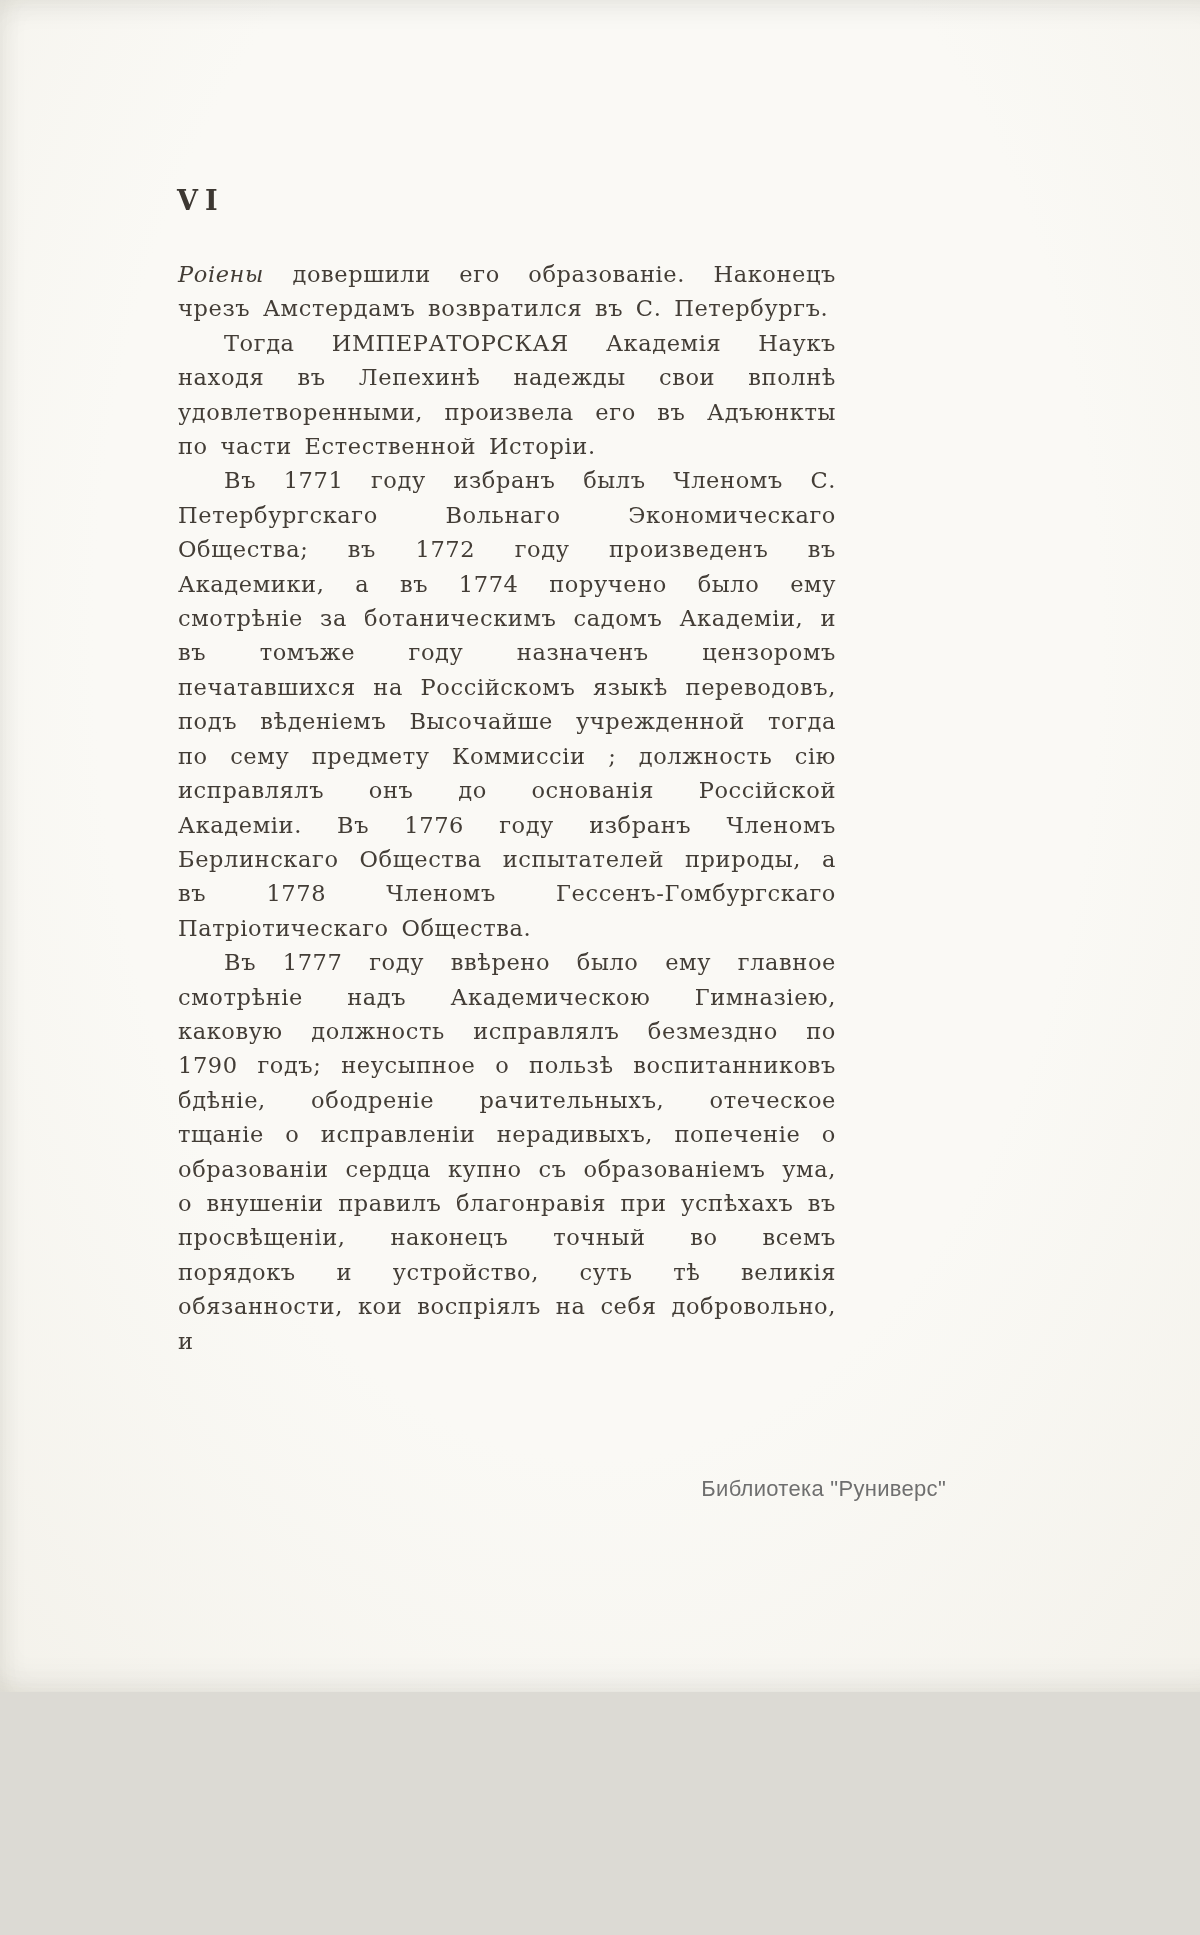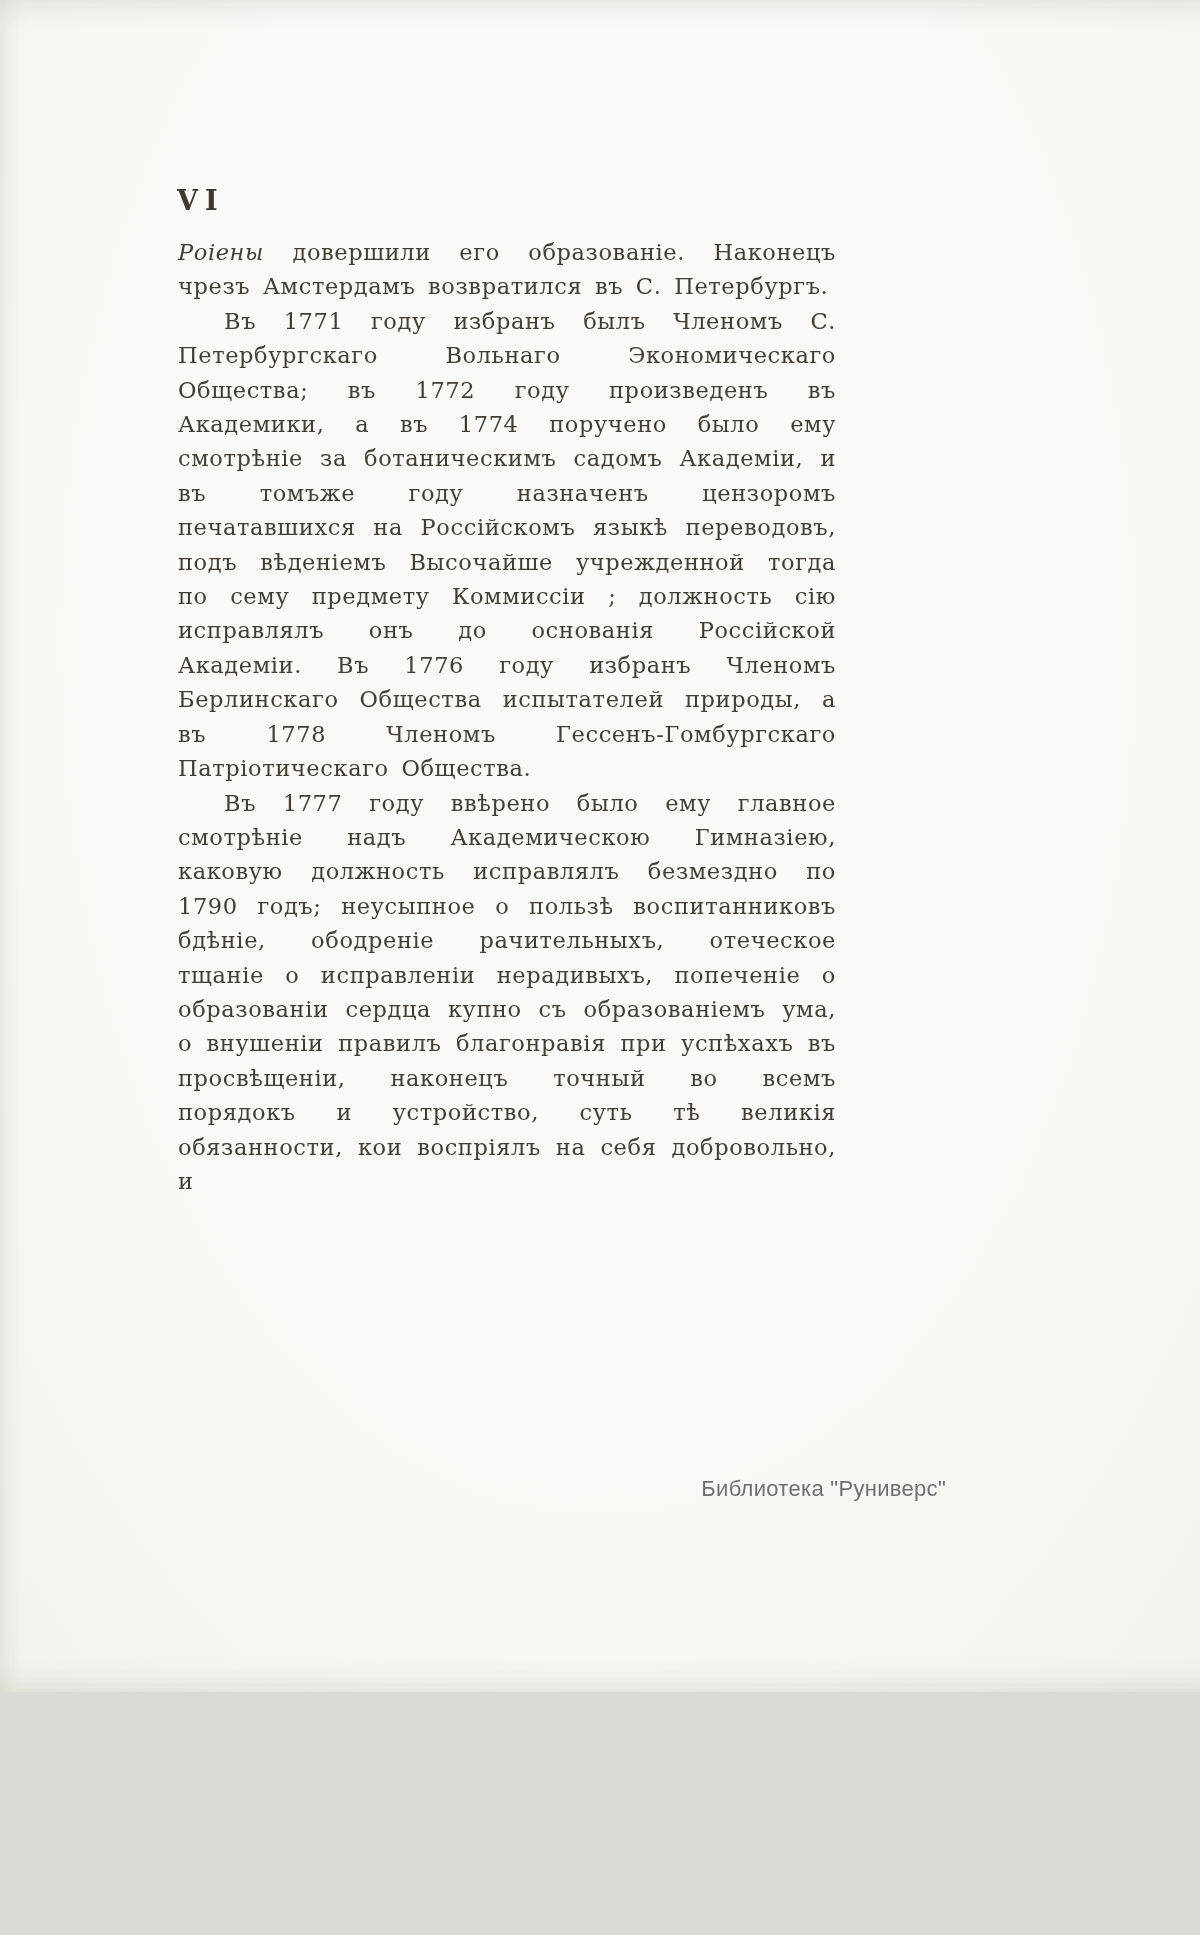--- a/index.html
+++ b/index.html
@@ -27,21 +27,21 @@
     position: absolute;
     top: 185px;
     left: 177px;
     font-size: 27px;
     font-weight: bold;
     letter-spacing: 7px;
     color: #3d3832;
   }
   .text-block {
     position: absolute;
-    top: 235px;
+    top: 257px;
     left: 178px;
     width: 658px;
   }
   .para {
     margin: 0;
     font-size: 22.5px;
     line-height: 34.4px;
     text-align: justify;
     letter-spacing: 0.6px;
     word-spacing: 5px;
@@ -67,20 +67,21 @@
 <body>
 
 <div class="page">
 
   <div class="page-number">VI</div>
 
   <div class="text-block">
 
     <p class="para"><span class="lead">Роіены</span> <span>довершили его образованіе. Наконецъ чрезъ Амстердамъ возвратился въ С. Петербургъ.</span></p>
 
+    <p class="para indent">Тогда ИМПЕРАТОРСКАЯ Академія Наукъ находя въ Лепехинѣ надежды свои вполнѣ удовлетворенными, произвела его въ Адъюнкты по части Естественной Исторіи.</p>
 
 
     <p class="para indent">Въ 1771 году избранъ былъ Членомъ С. Петербургскаго Вольнаго Экономическаго Общества; въ 1772 году произведенъ въ Академики, а въ 1774 поручено было ему смотрѣніе за ботаническимъ садомъ Академіи, и въ томъже году назначенъ цензоромъ печатавшихся на Россійскомъ языкѣ переводовъ, подъ вѣденіемъ Высочайше учрежденной тогда по сему предмету Коммиссіи ; должность сію исправлялъ онъ до основанія Россійской Академіи. Въ 1776 году избранъ Членомъ Берлинскаго Общества испытателей природы, а въ 1778 Членомъ Гессенъ-Гомбургскаго Патріотическаго Общества.</p>
 
     <p class="para indent">Въ 1777 году ввѣрено было ему главное смотрѣніе надъ Академическою Гимназіею, каковую должность исправлялъ безмездно по 1790 годъ; неусыпное о пользѣ воспитанниковъ бдѣніе, ободреніе рачительныхъ, отеческое тщаніе о исправленіи нерадивыхъ, попеченіе о образованіи сердца купно съ образованіемъ ума, о внушеніи правилъ благонравія при успѣхахъ въ просвѣщеніи, наконецъ точный во всемъ порядокъ и устройство, суть тѣ великія обязанности, кои воспріялъ на себя добровольно, и</p>
 
   </div>
 
   <div class="watermark">Библиотека "Руниверс"</div>
 

